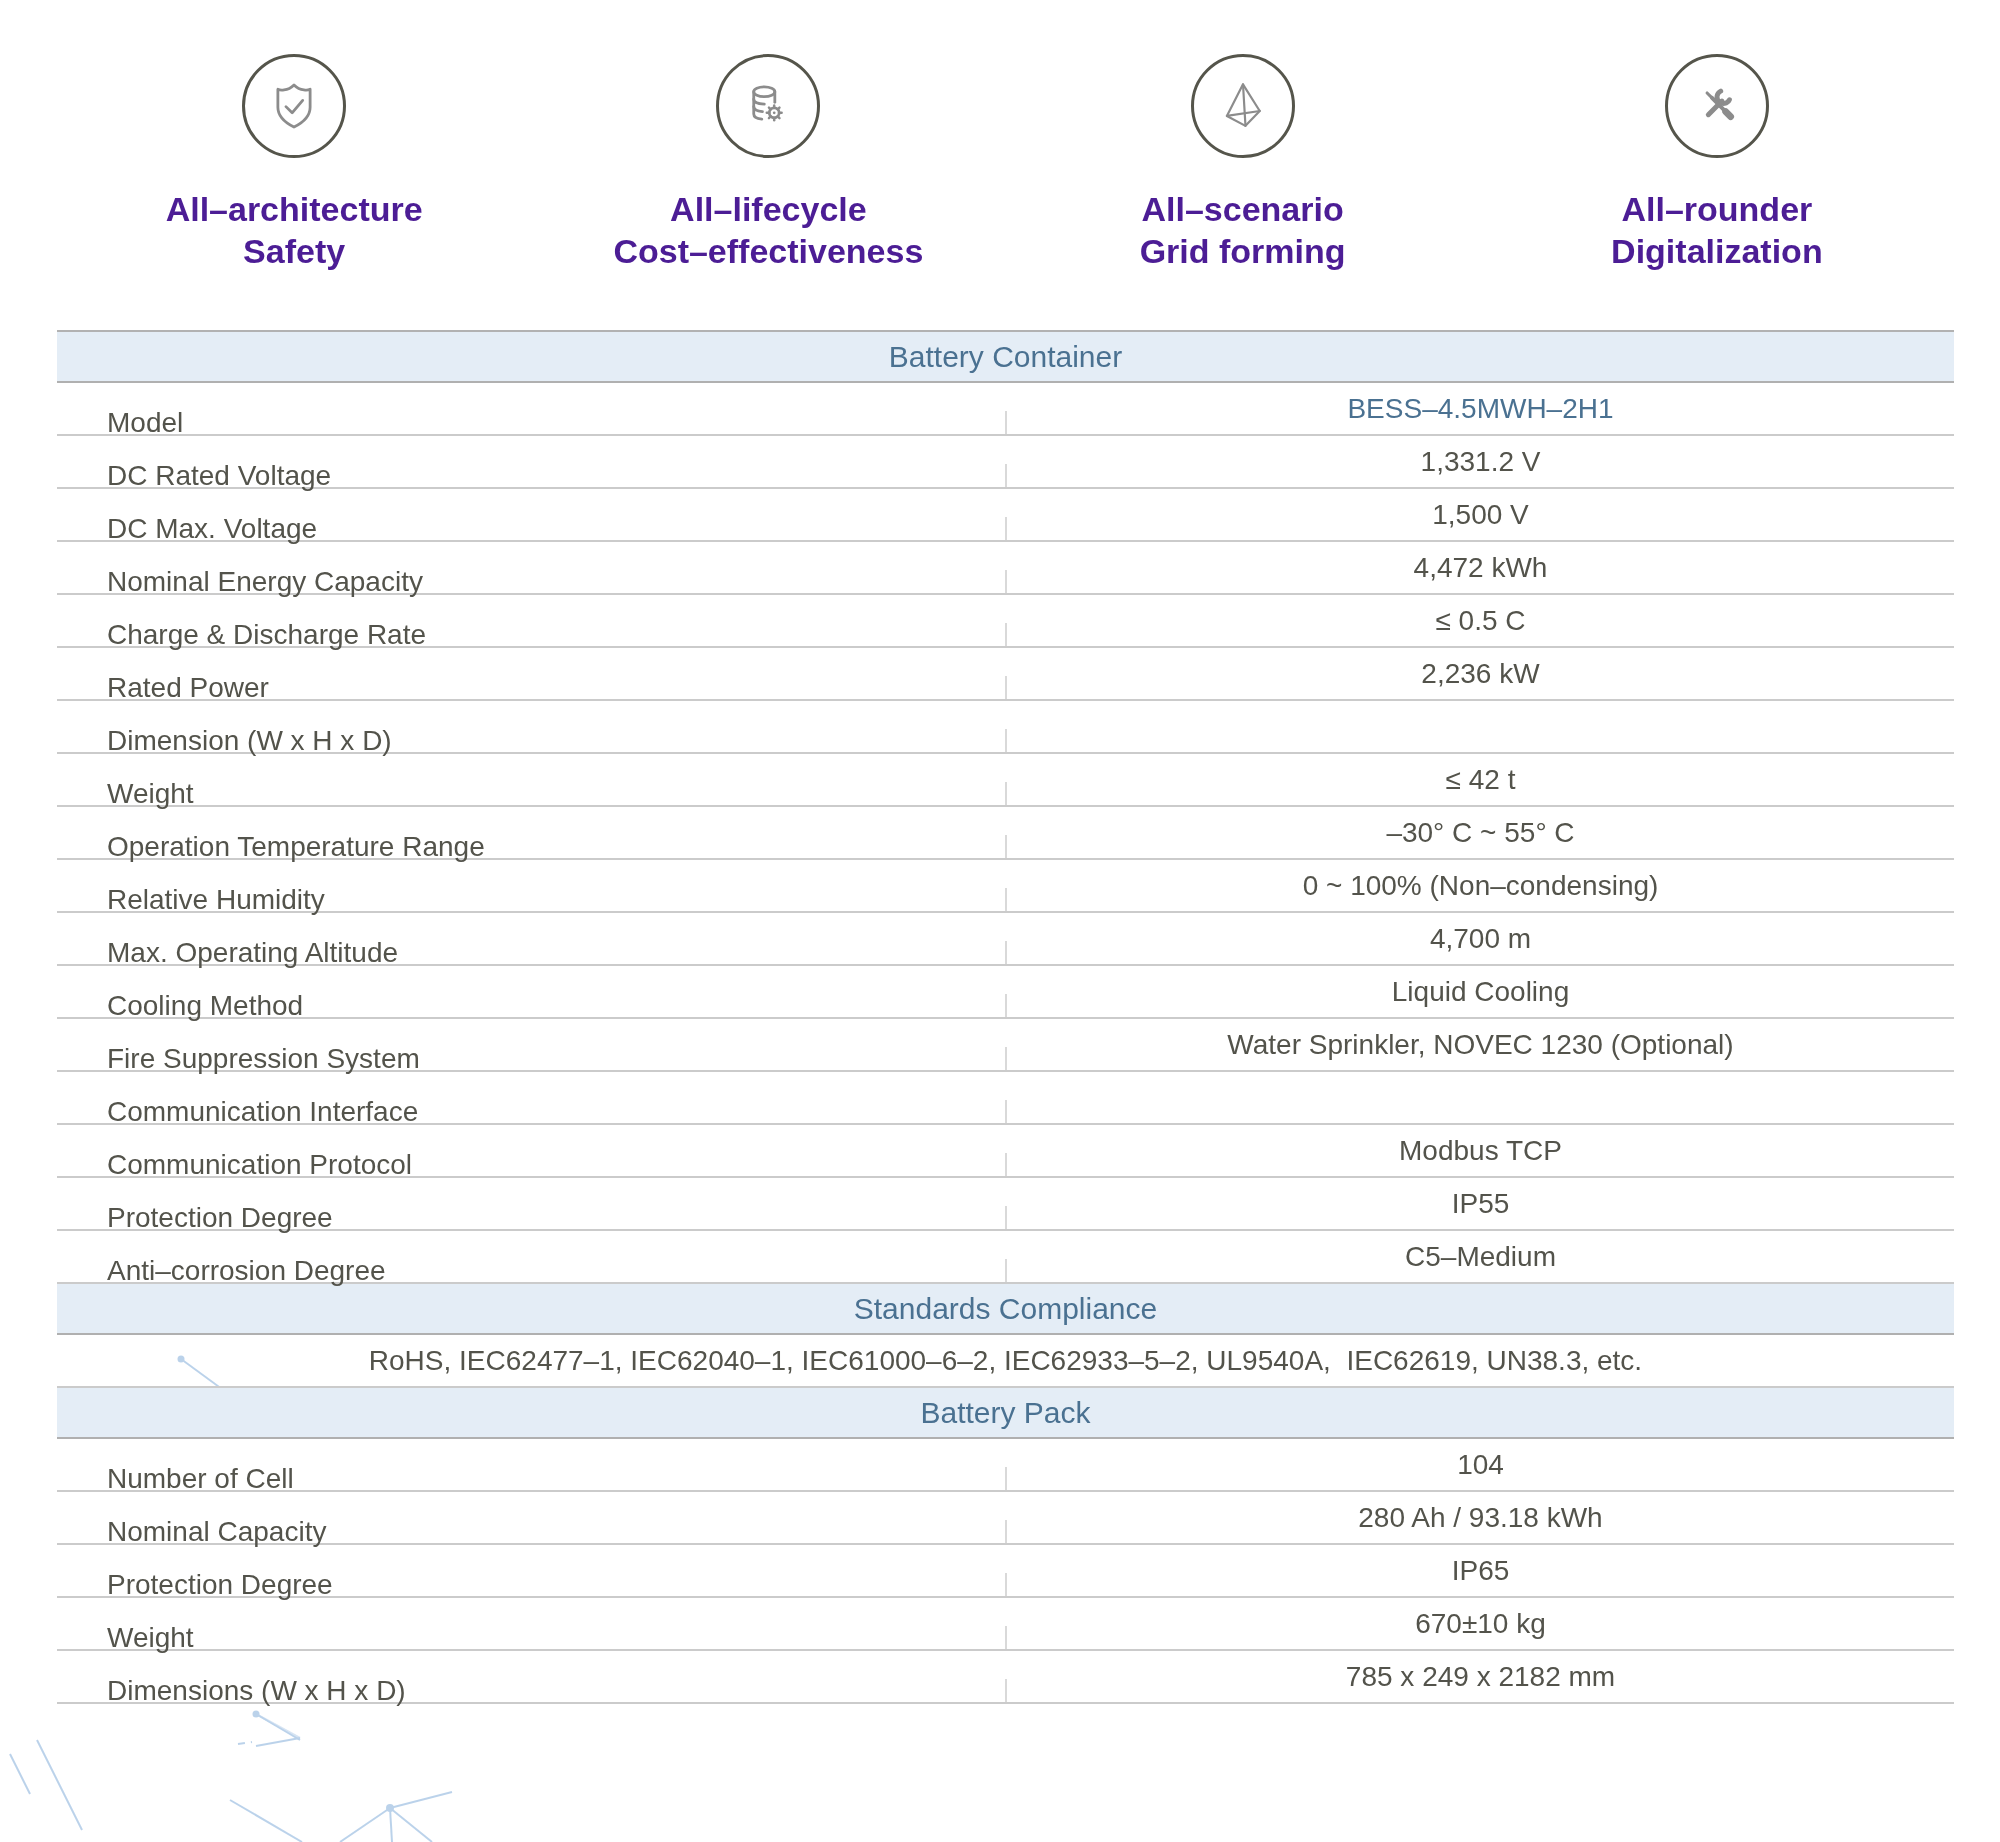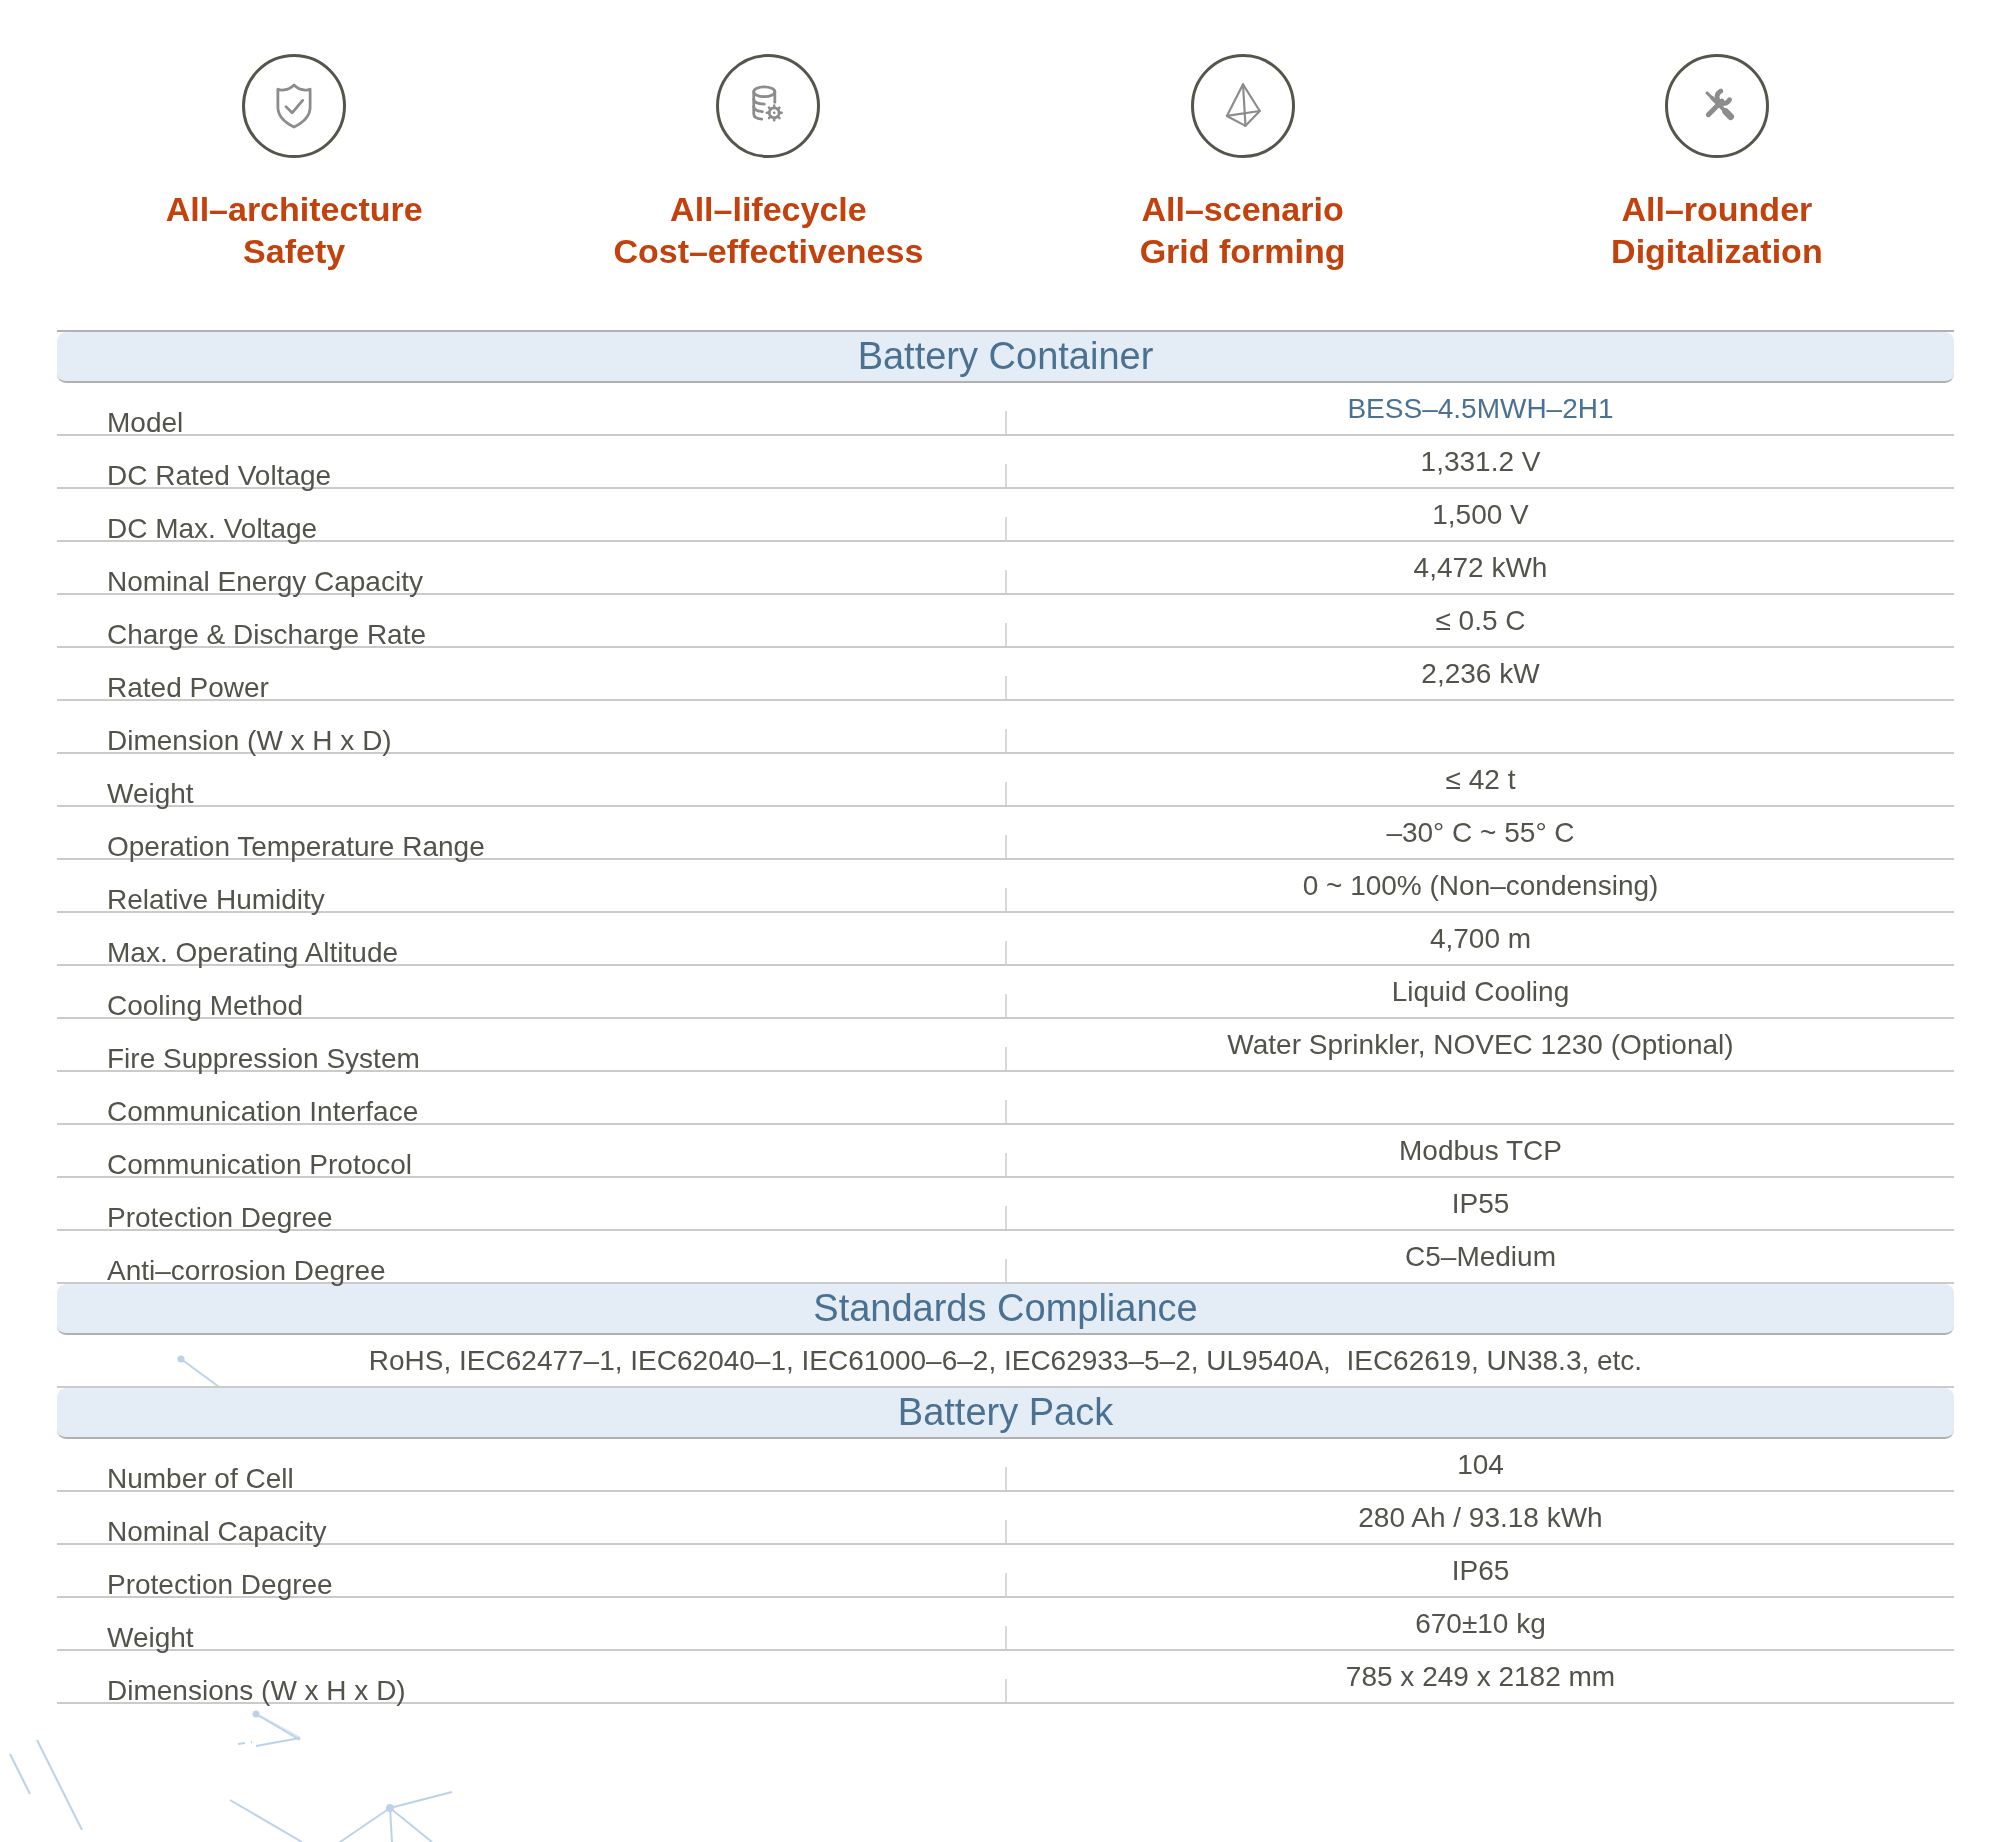--- a/index.html
+++ b/index.html
@@ -28,39 +28,38 @@
     width:104px; height:104px;
     border:3px solid #55554b;
     border-radius:50%;
     display:flex; align-items:center; justify-content:center;
   }
   .icon-circle svg { display:block; }
   .feature-label {
     margin-top:30px;
     font-size:34px;
     font-weight:bold;
-    color:#c2410c;
+    color:#4c1d95;
     line-height:42px;
   }
   
   .spec-table {
     margin:58px 46px 0 57px;
     border-top:2px solid #b2b2b2;
     font-size:28px;
     position:relative;
     z-index:2;
   }
   .section-header {
     height:51px;
     background:#e4edf6;
     border-bottom:2px solid #b0b0b0;
     display:flex; align-items:center; justify-content:center;
-    font-size:38px;
+    font-size:30px;
     color:#4a7191;
-    border-radius:9px;
   }
   .spec-row {
     display:flex;
     height:53px;
     border-bottom:2px solid #cbcbcb;
   }
   .spec-row .label-cell {
     width:950px;
     padding-left:50px;
     display:flex; align-items:center;

